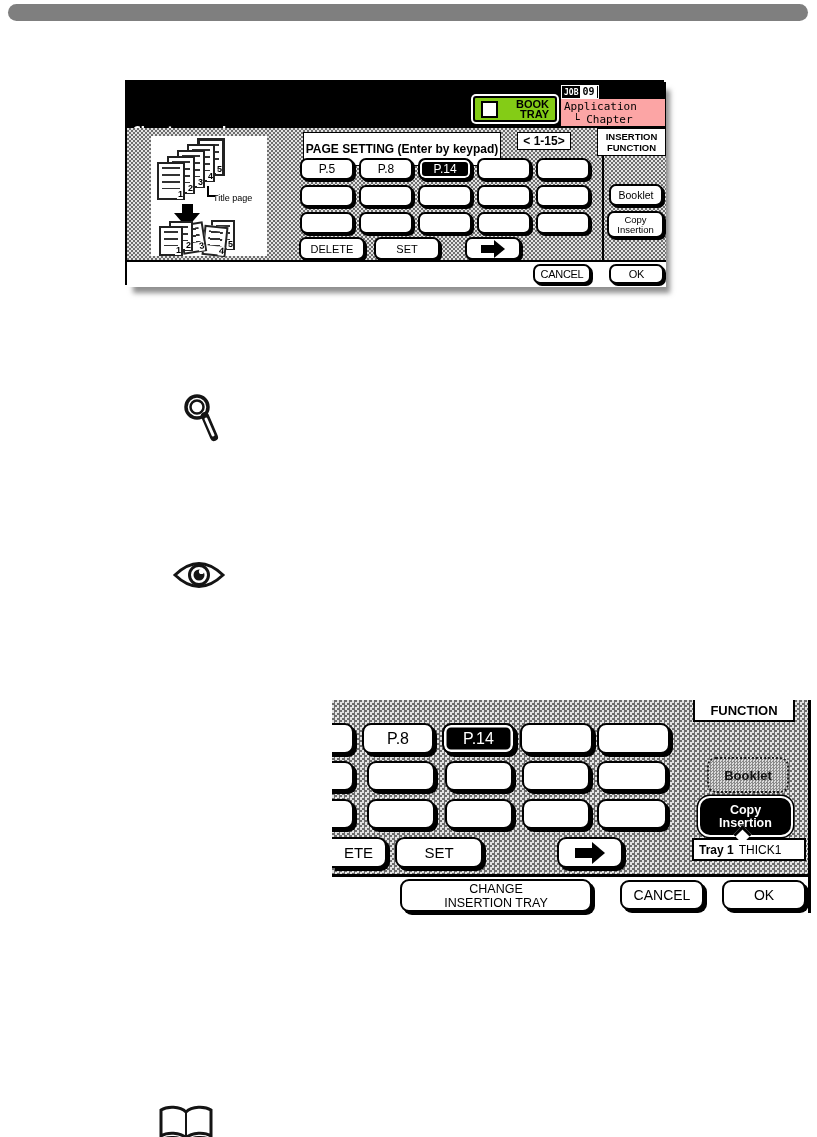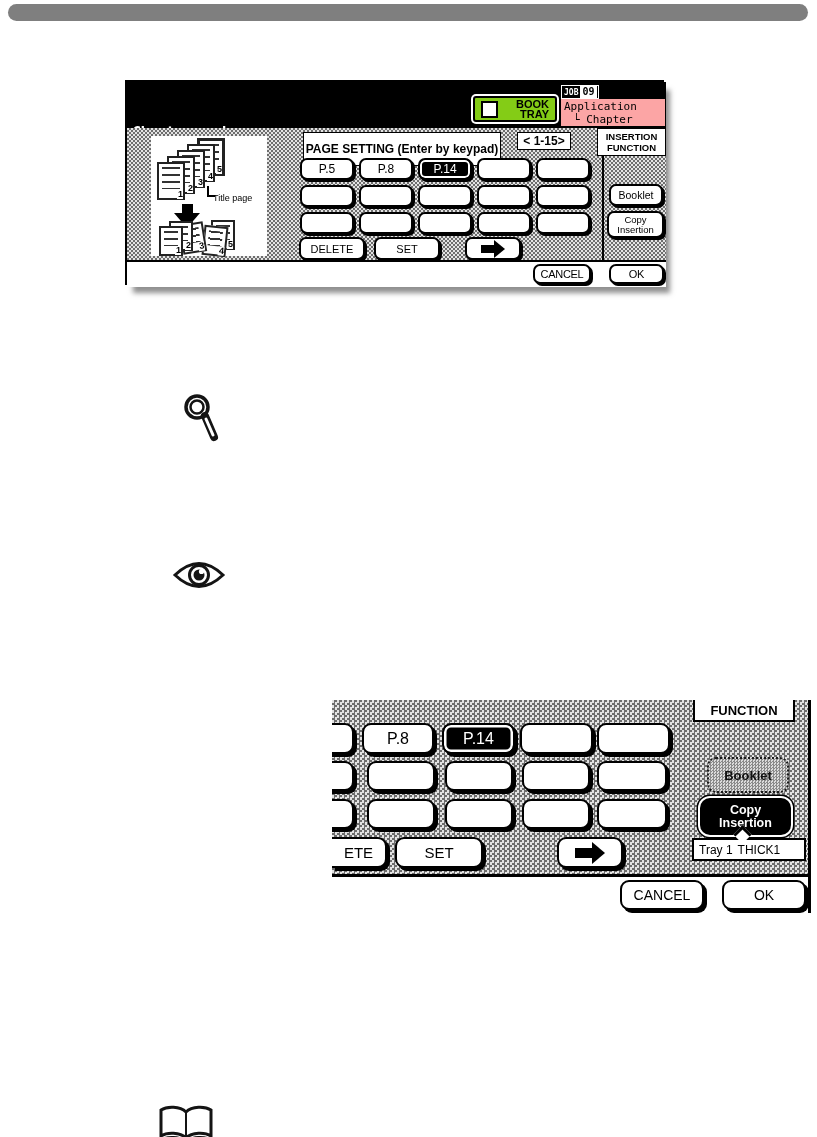--- a/index.html
+++ b/index.html
@@ -97,21 +97,21 @@
     background-size:3px 3px;}
   #copy-ins2{left:368px;top:98px;width:91px;height:37px;background:#000;color:#fff;
     border-radius:10px;box-shadow:0 0 0 2px #fff,0 0 0 3.5px #000;
     display:flex;flex-direction:column;align-items:center;justify-content:center;
     font:bold 12.5px/13px "Liberation Sans",sans-serif;z-index:2;}
   #tail{left:404px;top:128px;width:13px;height:13px;background:#fff;
     border-left:3px solid #000;border-top:3px solid #000;transform:rotate(45deg);z-index:3;}
   #tray-box{left:360px;top:138px;width:114px;height:23px;background:#fff;
     border:2px solid #000;display:flex;align-items:center;padding-left:5px;z-index:2;
     font:12px "Liberation Sans",sans-serif;color:#000;}
-  #tray-box .b{font-weight:normal;margin-right:5px;}
+  #tray-box .b{font-weight:bold;margin-right:5px;}
   #change-tray{left:68px;top:179px;width:192px;height:33px;flex-direction:column;
     font-size:12.5px;line-height:14px;}
   .btn-lg{height:30px;font-size:14px;}
 
   
   svg{display:block;}
 </style>
 </head>
 <body>
 
@@ -298,20 +298,24 @@
     <div id="copy-ins2" class="abs">
       <div>Copy</div>
       <div>Insertion</div>
     </div>
     <div id="tail" class="abs"></div>
     <div id="tray-box" class="abs">
       <span class="b">Tray 1</span>
       <span>THICK1</span>
     </div>
 
+    <div id="change-tray" class="sbtn sbtn2">
+      <div>CHANGE</div>
+      <div>INSERTION TRAY</div>
+    </div>
     <div class="sbtn sbtn2 btn-lg" style="left:288px;top:180px;width:84px;">CANCEL</div>
     <div class="sbtn sbtn2 btn-lg" style="left:390px;top:180px;width:84px;">OK</div>
   </div>
 
   <div class="abs" style="left:157px;top:1104px;">
     <svg width="58" height="44" viewBox="0 0 58 44">
       <path d="M29,8 C23,2 10,2 4,6 L4,32 C10,28 23,28 29,34 C35,28 48,28 54,32 L54,6 C48,2 35,2 29,8 Z" fill="none" stroke="#141414" stroke-width="3"></path>
       <path d="M29,8 L29,34" stroke="#141414" stroke-width="2"></path>
       <path d="M4,36 C10,32 23,32 29,38 C35,32 48,32 54,36" fill="none" stroke="#141414" stroke-width="2.5"></path>
     </svg>

